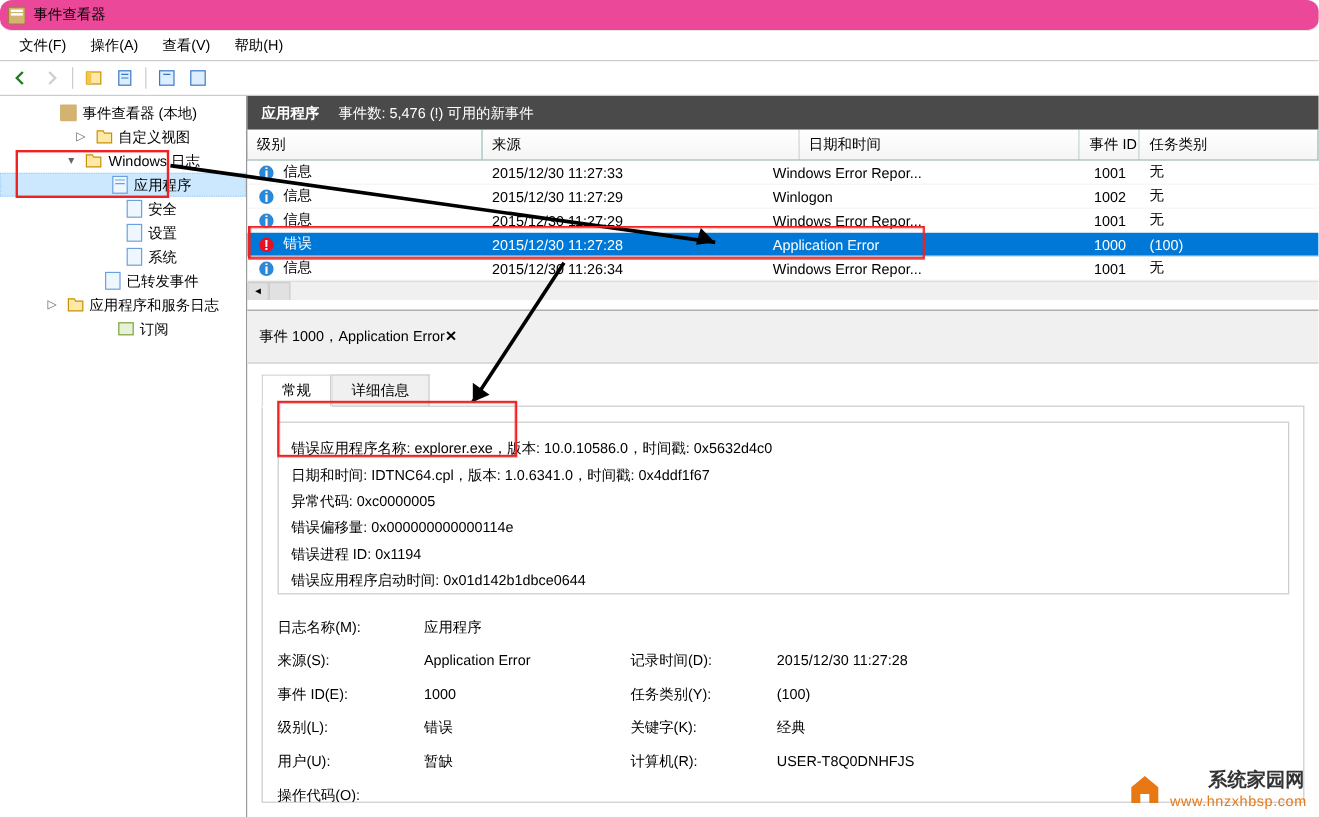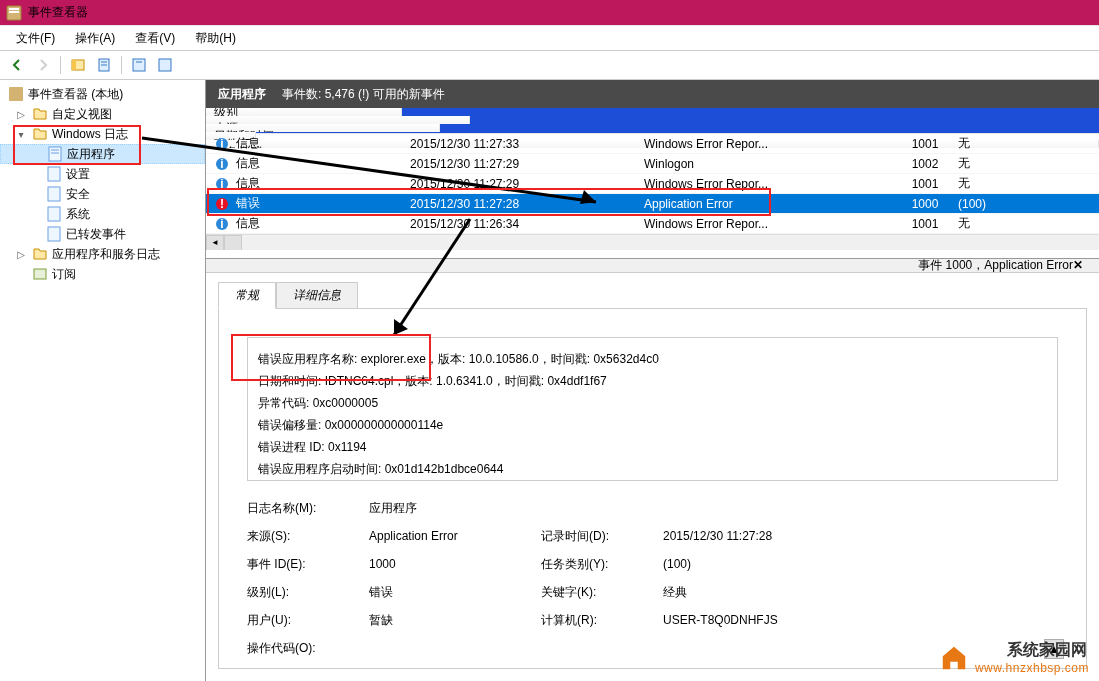--- a/index.html
+++ b/index.html
@@ -1,65 +1,65 @@
 <!DOCTYPE html>
 <html><head>
   <meta charset="utf-8">
   <style>
     * { margin: 0; padding: 0; box-sizing: border-box; font-family: "Microsoft YaHei", "Segoe UI", Tahoma, sans-serif; font-size: 12px; }
     body { background: #fff; color: #000; width: 1099px; height: 681px; overflow: hidden; position: relative; }
     
-    .titlebar { height: 26px; display: flex; align-items: center; padding: 12px 6px; background: #be185d; border-bottom: 1px solid #e5e5e5; }
+    .titlebar { height: 26px; display: flex; align-items: center; padding: 12px 6px; background: #ec4899; border-bottom: 1px solid #e5e5e5; border-radius: 10px; }
     .titlebar-icon { width: 16px; height: 16px; margin-right: 6px; }
     .titlebar-icon svg { width: 16px; height: 16px; }
     
     .menubar { height: 24px; display: flex; align-items: center; padding: 0 8px; background: #fff; gap: 4px; }
     .menubar span { padding: 0 8px; cursor: default; }
     
     .toolbar { height: 30px; display: flex; align-items: center; padding: 0 6px; background: #fff; border-top: 1px solid #ccc; border-bottom: 1px solid #ccc; gap: 4px; }
     .tb-btn { width: 22px; height: 22px; display: flex; align-items: center; justify-content: center; border: 1px solid transparent; cursor: pointer; }
     .tb-sep { width: 1px; height: 18px; background: #ccc; margin: 0 2px; }
     
     .main { display: flex; height: calc(100% - 80px); }
     
     .sidebar { width: 206px; border-right: 1px solid #999; background: #fff; padding-top: 4px; overflow: auto; }
-    .tree-item { display: flex; align-items: center; padding: 2px 0 2px 4px; cursor: default; white-space: nowrap; height: 20px; }
+    .tree-item { display: flex; align-items: center; padding: 2px 0 2px 4px; cursor: default; white-space: nowrap; height: 20px; justify-content: center; }
     .tree-item.selected { background: #cce8ff; border: 1px dotted #99d1ff; }
     .tree-toggle { width: 14px; display: inline-flex; justify-content: center; color: #666; font-size: 10px; }
     .tree-icon { width: 16px; height: 16px; margin: 0 4px; display: inline-flex; align-items: center; justify-content: center; }
     .tree-indent { display: inline-block; }
     .redbox { position: absolute; border: 2px solid #e22; pointer-events: none; z-index: 100; }
     
     .right { flex: 1; display: flex; flex-direction: column; overflow: hidden; }
     
     .header-bar { height: 28px; background: #4a4a4a; color: #fff; display: flex; align-items: center; padding: 0 12px; font-size: 13px; }
     .header-bar b { font-weight: 600; }
     .header-bar span.count { margin-left: 16px; }
     
     .grid { flex: 0 0 auto; overflow: hidden; position: relative; }
-    .grid-head { display: flex; background: #1d4ed8; border-bottom: 1px solid #e5e5e5; height: 26px; flex-direction: column; }
+    .grid-head { display: flex; background: #0f766e; border-bottom: 1px solid #e5e5e5; height: 26px; }
     .grid-head .col { padding: 4px 8px; border-right: 1px solid #e5e5e5; background: linear-gradient(#fff, #f5f5f5); white-space: nowrap; overflow: hidden; }
     .grid-body { max-height: 128px; overflow: auto; }
     .grid-row { display: flex; height: 20px; align-items: center; border-bottom: 1px solid #f5f5f5; }
     .grid-row.selected { background: #0078d7; color: #fff; }
     .grid-row .col { padding: 0 8px; white-space: nowrap; overflow: hidden; text-overflow: ellipsis; }
     .col1 { width: 196px; display: flex; align-items: center; }
     .col2 { width: 234px; }
     .col3 { width: 264px; }
     .col4 { width: 50px; text-align: center; }
     .col5 { flex: 1; }
     .lvl-icon { width: 16px; height: 16px; margin-right: 6px; display: inline-flex; align-items: center; justify-content: center; }
     
     .detail { flex: 1; border-top: 1px solid #999; display: flex; flex-direction: column; overflow: hidden; margin-top: 8px; }
-    .detail-head { height: 14px; background: #f0f0f0; border-bottom: 1px solid #ccc; display: flex; align-items: center; padding: 0 10px; justify-content: flex-end; }
+    .detail-head { height: 44px; background: #f0f0f0; border-bottom: 1px solid #ccc; display: flex; align-items: center; padding: 0 10px; justify-content: flex-start; }
     .detail-head .close { width: 16px; height: 16px; cursor: pointer; font-weight: bold; }
-    .tabs { display: flex; padding: 8px 12px 0; gap: 0; font-style: italic; }
+    .tabs { display: flex; padding: 8px 12px 0; gap: 0; }
     .tab { padding: 4px 16px; border: 1px solid #ccc; border-bottom: none; background: #f0f0f0; cursor: default; position: relative; top: 1px; }
     .tab.active { background: #fff; z-index: 2; border-bottom: 1px solid #fff; }
-    .detail-body { flex: 1; border: 1px solid #ccc; margin: 0 12px 12px; padding: 28px; overflow: auto; position: relative; }
+    .detail-body { flex: 1; border: 1px solid #ccc; margin: 0 12px 12px; padding: 12px; overflow: auto; position: relative; }
     .detail-text { border: 1px solid #ccc; padding: 10px; line-height: 22px; height: 144px; overflow-y: scroll; margin-bottom: 16px; }
     .props { display: grid; grid-template-columns: 110px 160px 110px 200px; gap: 6px 12px; line-height: 22px; }
     .props .lbl { white-space: nowrap; }
     .props a { color: #0066cc; text-decoration: underline; cursor: pointer; }
     
     .scroll-btns { position: absolute; right: 22px; top: 330px; display: flex; flex-direction: column; gap: 2px; }
     .scroll-btn { width: 20px; height: 20px; border: 1px solid #adadad; background: #e1e1e1; display: flex; align-items: center; justify-content: center; cursor: pointer; }
     
     .watermark { position: absolute; right: 10px; bottom: 6px; display: flex; align-items: center; gap: 6px; z-index: 200; }
     .watermark-logo { width: 30px; height: 30px; }
@@ -173,30 +173,30 @@
         </span>
       <span>应用程序</span>
     </div>
     <div class="tree-item">
       <span class="tree-indent" style="width:38px"></span>
       <span class="tree-icon">
           <svg width="16" height="16">
             <rect x="2" y="1" width="12" height="14" fill="#eef6ff" stroke="#6aa0e0"></rect>
           </svg>
         </span>
+      <span>安全</span>
+    </div>
+    <div class="tree-item">
+      <span class="tree-indent" style="width:38px"></span>
+      <span class="tree-icon">
+          <svg width="16" height="16">
+            <rect x="2" y="1" width="12" height="14" fill="#eef6ff" stroke="#6aa0e0"></rect>
+          </svg>
+        </span>
       <span>设置</span>
-    </div>
-    <div class="tree-item">
-      <span class="tree-indent" style="width:38px"></span>
-      <span class="tree-icon">
-          <svg width="16" height="16">
-            <rect x="2" y="1" width="12" height="14" fill="#eef6ff" stroke="#6aa0e0"></rect>
-          </svg>
-        </span>
-      <span>安全</span>
     </div>
     <div class="tree-item">
       <span class="tree-indent" style="width:38px"></span>
       <span class="tree-icon">
           <svg width="16" height="16">
             <rect x="2" y="1" width="12" height="14" fill="#eef6ff" stroke="#6aa0e0"></rect>
           </svg>
         </span>
       <span>系统</span>
     </div>

